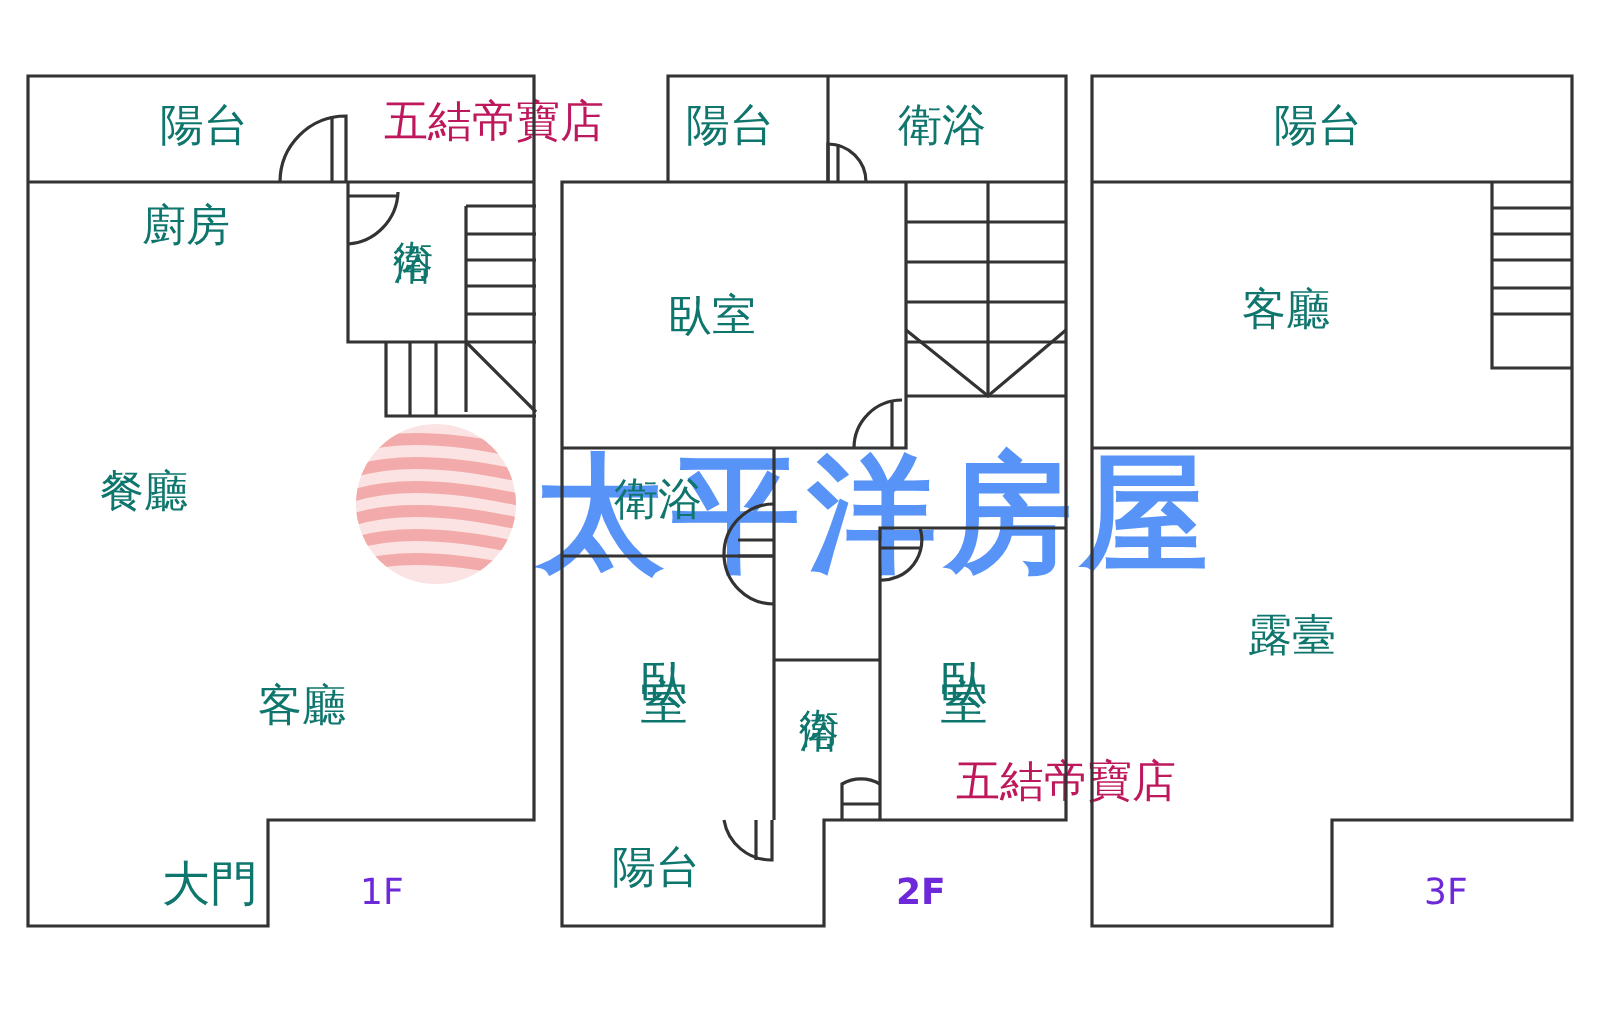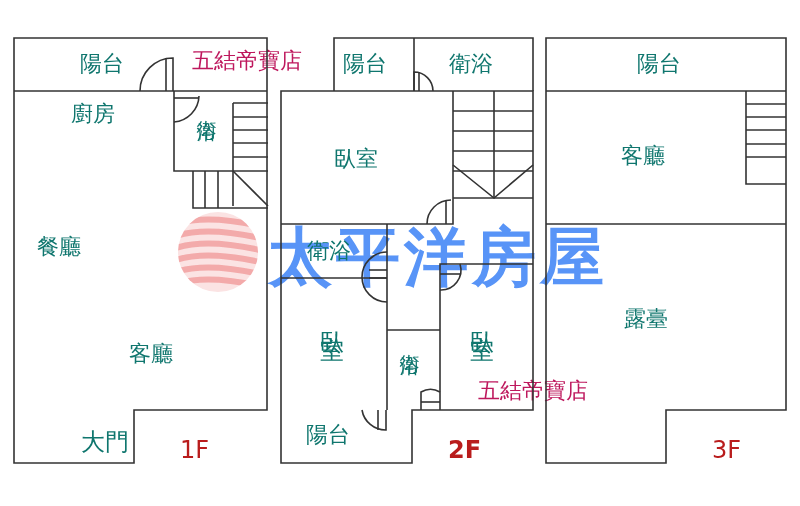--- a/index.html
+++ b/index.html
@@ -2,21 +2,21 @@
 <html><head>
   <meta charset="utf-8">
   <style>
     html, body { margin: 0; padding: 0; background: #ffffff; }
     body { width: 800px; height: 506px; position: relative; overflow: hidden;
            font-family: "DejaVu Sans", sans-serif; }
     #plan { position: absolute; left: 0; top: 0; width: 800px; height: 506px; }
     .lbl { position: absolute; color: #0f766e; font-size: 22px; line-height: 1;
            white-space: nowrap; font-family: "DejaVu Sans", sans-serif; }
     .vert { writing-mode: vertical-rl; letter-spacing: 2px; }
-    .floor { font-size: 24px; color: #b91c1c; }
+    .floor { font-size: 18px; color: #6d28d9; }
     .small { font-size: 24px; }
     .wm { position: absolute; color: #be185d; white-space: nowrap;
           font-family: Liberation Serif, serif; }
     .wm-big { font-family: Liberation Sans, sans-serif; font-size: 64px; color: #3b82f6;
               font-weight: bold; letter-spacing: 4px; opacity: .85; }
     .wm-small { font-size: 22px; }
   </style>
 </head>
 <body>
 
@@ -118,21 +118,21 @@
     <line x1="746" y1="130" x2="786" y2="130"></line>
     <line x1="746" y1="144" x2="786" y2="144"></line>
     <line x1="746" y1="157" x2="786" y2="157"></line>
   </g>
 </svg>
 
 <div>
   <div class="lbl" style="left:80px;top:53px;">陽台</div>
   <div class="lbl" style="left:36px;top:103px;margin-left:35px;">廚房</div>
   <div class="lbl vert" style="left:197px;top:104px;font-size:20px;">衛浴</div>
-  <div class="lbl" style="left:37px;top:236px;">餐廳</div>
+  <div class="lbl" style="left:50px;top:236px;">餐廳</div>
   <div class="lbl" style="left:129px;top:343px;">客廳</div>
   <div class="lbl small" style="left:81px;top:430px;">大門</div>
   <div class="lbl floor" style="left:180px;top:438px;">1F</div>
 </div>
 
 <div>
   <div class="lbl" style="left:343px;top:53px;">陽台</div>
   <div class="lbl" style="left:449px;top:53px;">衛浴</div>
   <div class="lbl" style="left:334px;top:148px;">臥室</div>
   <div class="lbl" style="left:307px;top:240px;">衛浴</div>

